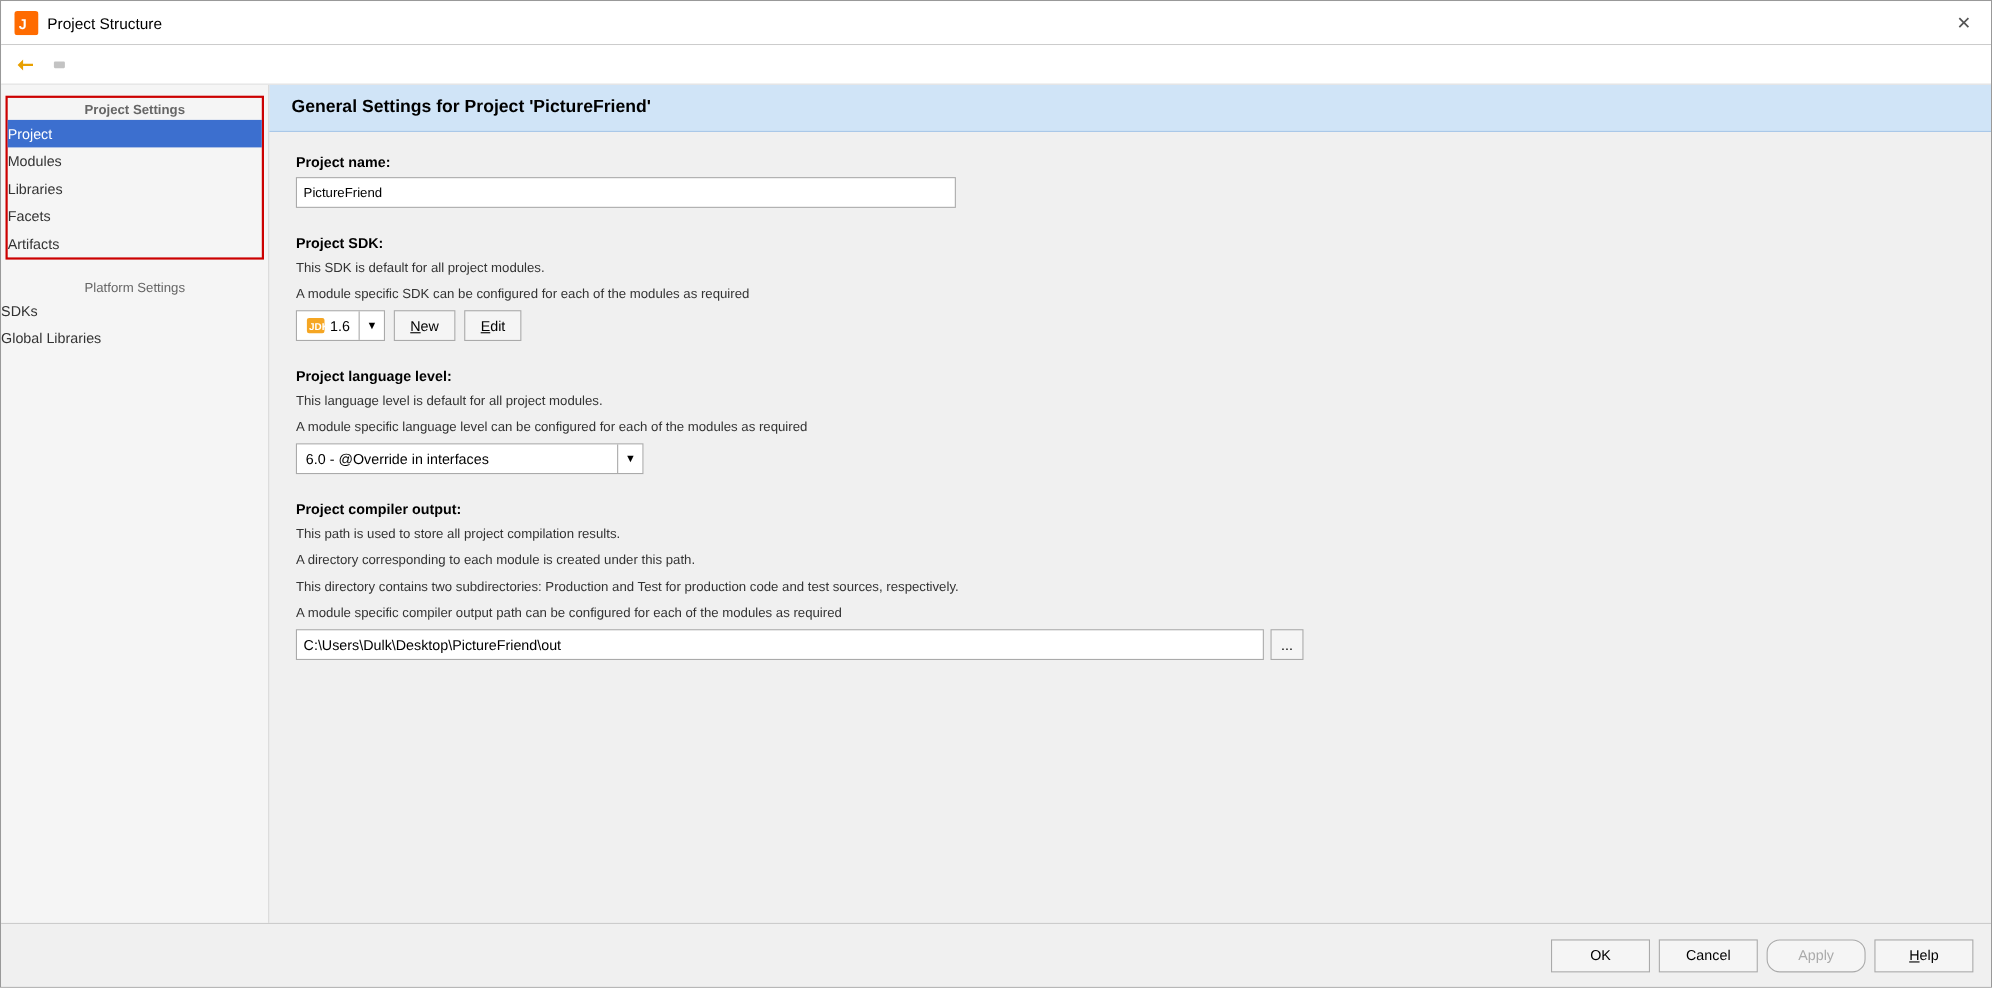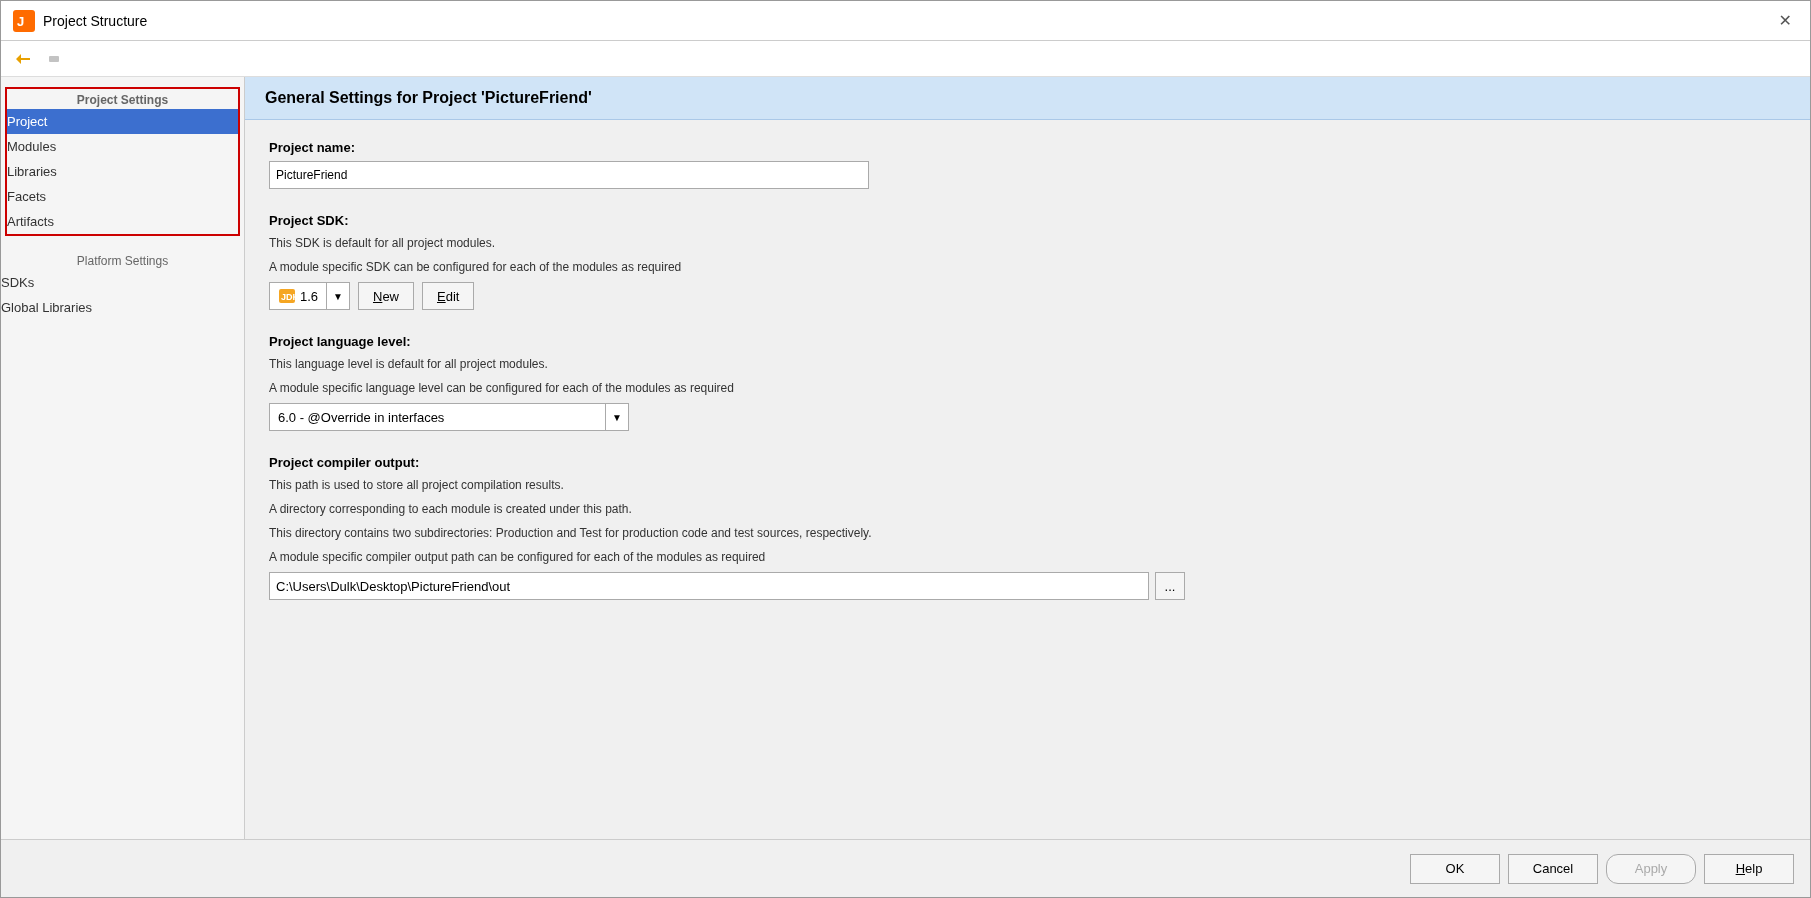--- a/index.html
+++ b/index.html
@@ -189,21 +189,21 @@
       cursor: pointer;
       font-size: 13px;
       color: #000;
     }
     .lang-dropdown {
       display: flex;
       align-items: center;
       border: 1px solid #aaa;
       background: #fff;
       height: 28px;
-      width: 360px;
+      width: 316px;
       cursor: pointer;
       margin-top: 6px;
     }
     .lang-dropdown-label {
       flex: 1;
       padding: 2px 8px;
       font-size: 13px;
     }
     .lang-dropdown-arrow {
       border-left: 1px solid #aaa;

